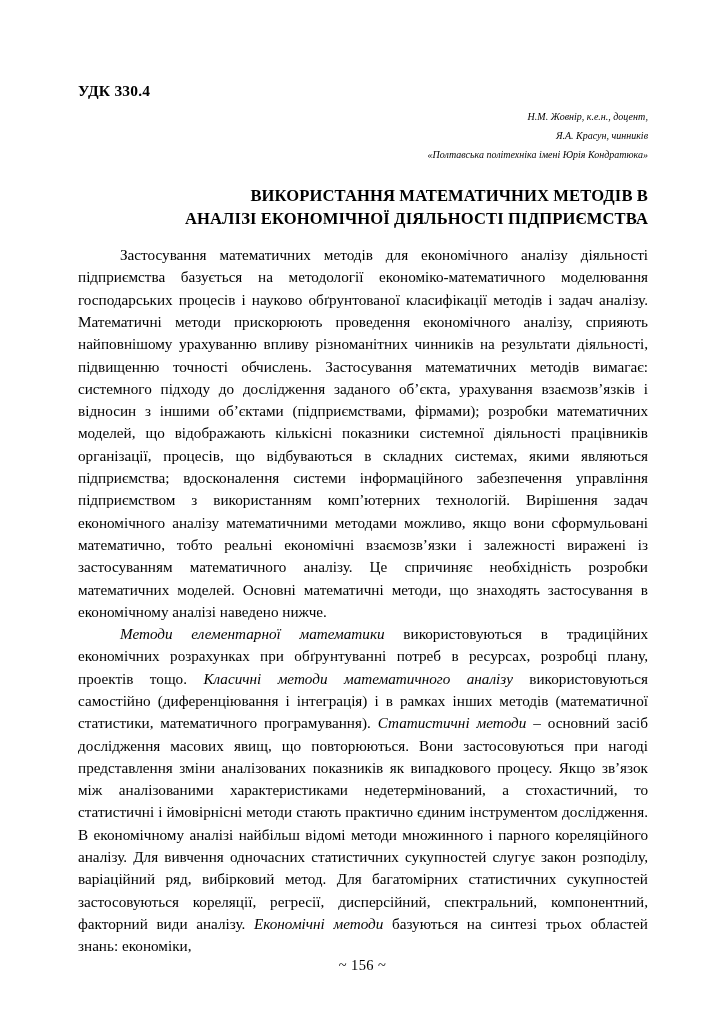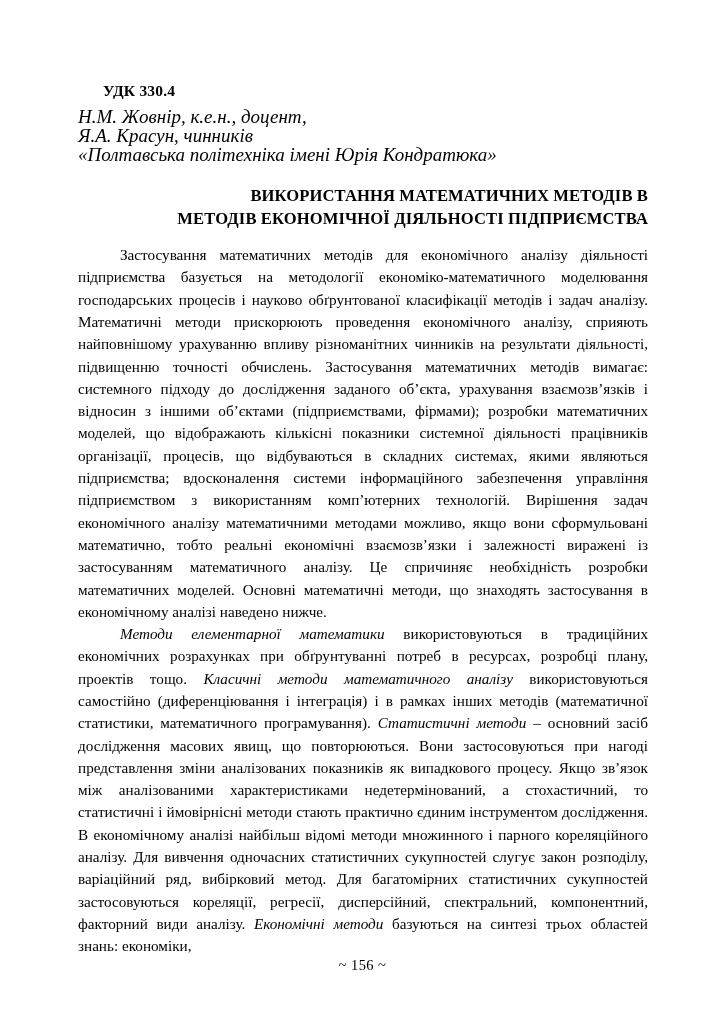--- a/index.html
+++ b/index.html
@@ -23,28 +23,28 @@
     width: 570px;
   }
 
   
   .udk {
     margin-top: 82px;
     font-size: 15.5px;
     font-weight: bold;
     letter-spacing: 0.2px;
     line-height: 1.1;
-    margin-left: 25px;
   }
 
   
   .authors {
     margin-top: 8px;
+    text-align: right;
     font-style: italic;
-    font-size: 19px;
+    font-size: 10px;
     line-height: 19px;
   }
   .authors div { white-space: nowrap; }
 
   
   .title {
     margin-top: 20px;
     text-align: right;
     font-weight: bold;
     font-size: 16.6px;
@@ -90,21 +90,21 @@
     <div class="udk">УДК 330.4</div>
 
     <div class="authors">
       <div>Н.М. Жовнір, к.е.н., доцент,</div>
       <div>Я.А. Красун, чинників</div>
       <div>«Полтавська політехніка імені Юрія Кондратюка»</div>
     </div>
 
     <div class="title">
       <div>ВИКОРИСТАННЯ МАТЕМАТИЧНИХ МЕТОДІВ В</div>
-      <div>МЕТОДІВ ЕКОНОМІЧНОЇ ДІЯЛЬНОСТІ ПІДПРИЄМСТВА</div>
+      <div>АНАЛІЗІ ЕКОНОМІЧНОЇ ДІЯЛЬНОСТІ ПІДПРИЄМСТВА</div>
     </div>
 
     <div class="body-text">
 
       <p><span>Застосування математичних методів для економічного аналізу діяльності підприємства базується на методології економіко-математичного моделювання господарських процесів і науково обґрунтованої класифікації методів і задач аналізу. Математичні методи прискорюють проведення економічного аналізу, сприяють найповнішому урахуванню впливу різноманітних чинників на результати діяльності, підвищенню точності обчислень. Застосування математичних методів вимагає: системного підходу до дослідження заданого об’єкта, урахування взаємозв’язків і відносин з іншими об’єктами (підприємствами, фірмами); розробки математичних моделей, що відображають кількісні показники системної діяльності працівників організації, процесів, що відбуваються в складних системах, якими являються підприємства; вдосконалення системи інформаційного забезпечення управління підприємством з використанням комп’ютерних технологій. Вирішення задач економічного аналізу математичними методами можливо, якщо вони сформульовані математично, тобто реальні економічні взаємозв’язки і залежності виражені із застосуванням математичного аналізу. Це спричиняє необхідність розробки математичних моделей. Основні математичні методи, що знаходять застосування в економічному аналізі наведено нижче.</span></p>
 
       <p><i>Методи елементарної математики</i><span> використовуються в традиційних економічних розрахунках при обґрунтуванні потреб в ресурсах, розробці плану, проектів тощо. </span><i>Класичні методи математичного аналізу</i><span> використовуються самостійно (диференціювання і інтеграція) і в рамках інших методів (математичної статистики, математичного програмування). </span><i>Статистичні методи</i><span> – основний засіб дослідження масових явищ, що повторюються. Вони застосовуються при нагоді представлення зміни аналізованих показників як випадкового процесу. Якщо зв’язок між аналізованими характеристиками недетермінований, а стохастичний, то статистичні і ймовірнісні методи стають практично єдиним інструментом дослідження. В економічному аналізі найбільш відомі методи множинного і парного кореляційного аналізу. Для вивчення одночасних статистичних сукупностей слугує закон розподілу, варіаційний ряд, вибірковий метод. Для багатомірних статистичних сукупностей застосовуються кореляції, регресії, дисперсійний, спектральний, компонентний, факторний види аналізу. </span><i>Економічні методи</i><span> базуються на синтезі трьох областей знань: економіки,</span></p>
 
     </div>
   </div>

